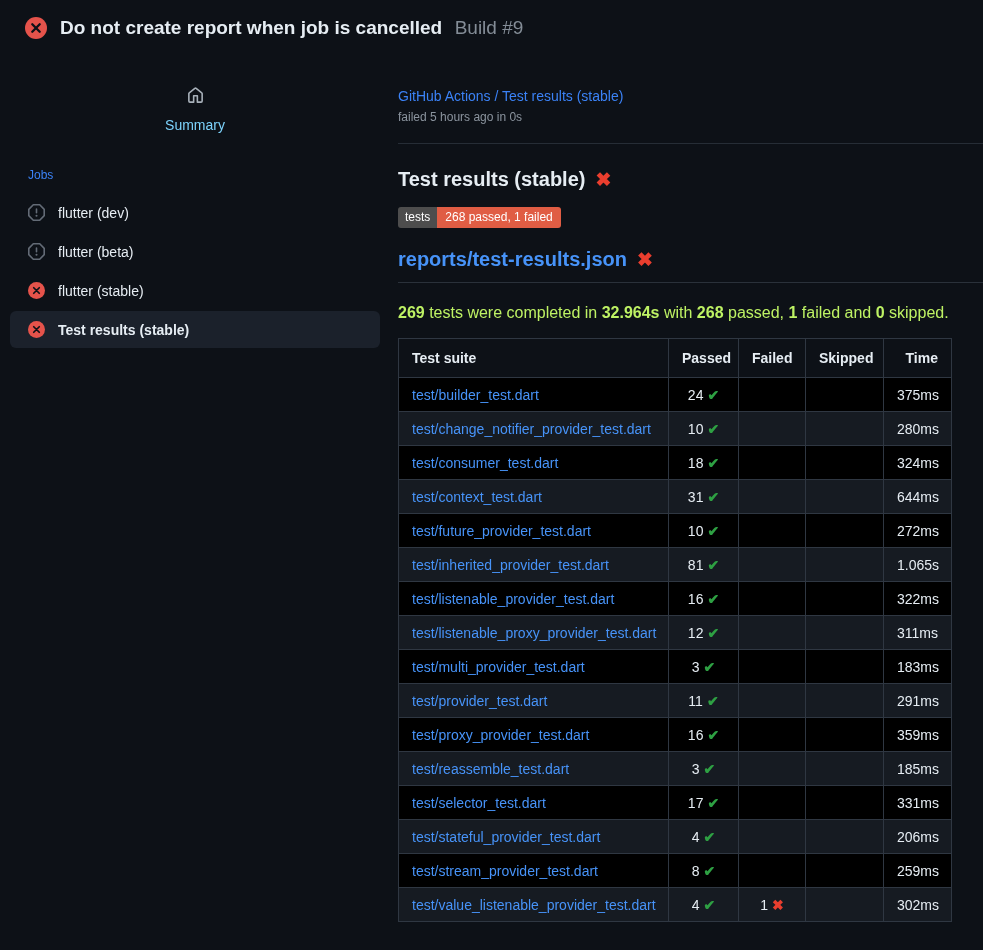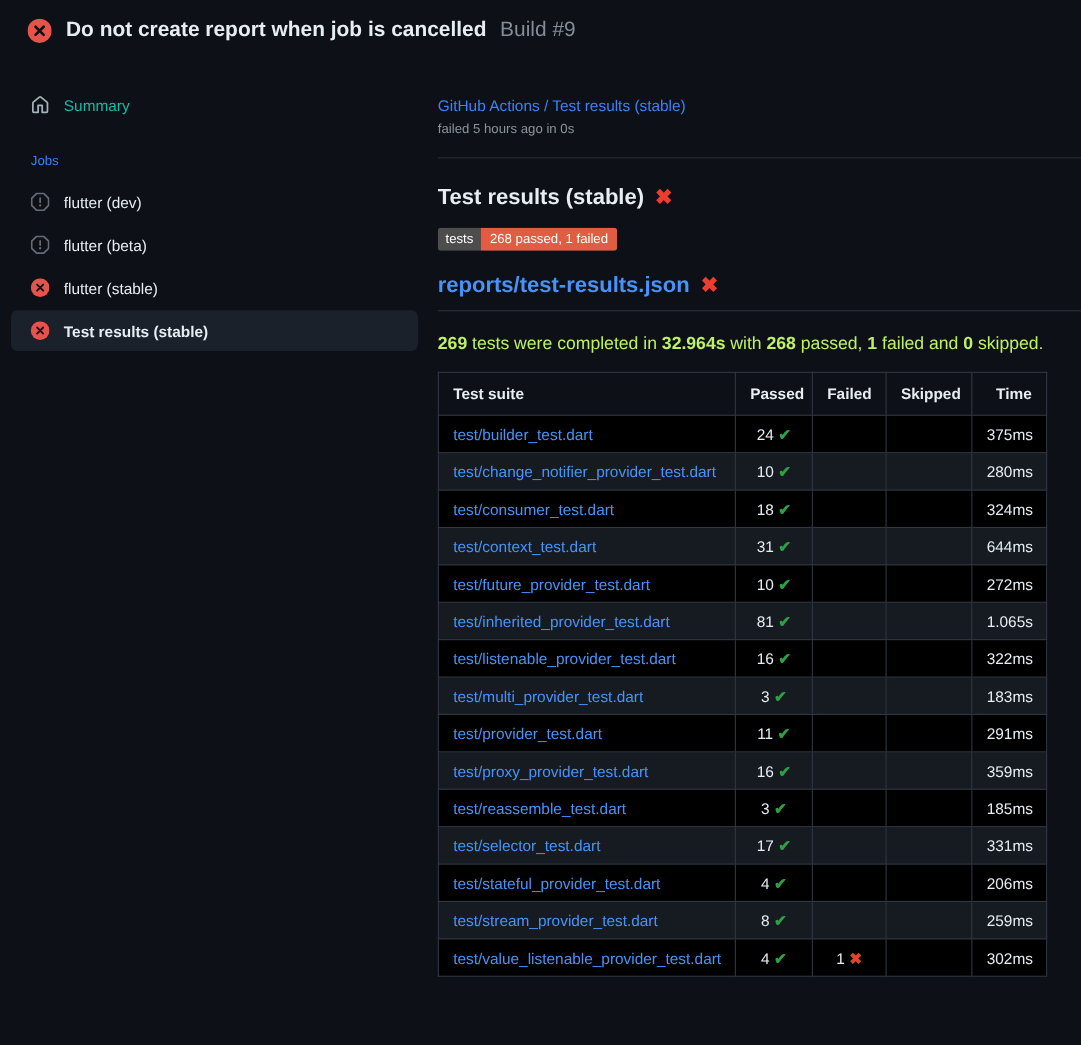--- a/index.html
+++ b/index.html
@@ -12,21 +12,21 @@
   .run-title { font-size:19px; font-weight:700; color:#e6edf3; }
   .run-build { font-size:19px; font-weight:400; color:#848d97; margin-left:8px; }
 
   
   .layout { display:flex; align-items:flex-start; }
   .sidebar { width:390px; flex:0 0 auto; padding-top:27px; }
   .main { flex:1; padding:37px 0 0 8px; }
 
   
   .side-item { display:flex; align-items:center; gap:13px; padding:9px 18px;
-    margin:0 10px; border-radius:6px; font-size:14px; color:#14b8a6; cursor:pointer; }
+    margin:0 10px; border-radius:6px; font-size:14px; color:#7dd3fc; cursor:pointer;flex-direction:column; }
   .side-item .ic { width:17px; height:17px; flex:0 0 auto; display:flex; align-items:center; }
   .jobs-label { color:#3b82f6; font-size:12px; padding:26px 28px 10px 28px; }
   .job-item { display:flex; align-items:center; gap:13px; padding:10px 18px; margin:2px 10px;
     border-radius:6px; font-size:14px; color:#e6edf3; cursor:pointer; }
   .job-item.selected { background:#1b212b; font-weight:700; }
   .job-item .ic { width:17px; height:17px; flex:0 0 auto; display:flex; align-items:center; }
 
   
   .breadcrumb { font-size:14px; font-weight:400; color:#3b82f6; }
   .meta { font-size:12px; color:#8b949e; margin-top:6px; }
@@ -222,20 +222,27 @@
             <td class="right">1.065s</td>
           </tr>
           <tr>
             <td><a class="suite-link">test/listenable_provider_test.dart</a></td>
             <td class="center"><span>16</span><span class="glyph-check">✔</span></td>
             <td class="center"></td>
             <td class="center"></td>
             <td class="right">322ms</td>
           </tr>
           <tr>
+            <td><a class="suite-link">test/listenable_proxy_provider_test.dart</a></td>
+            <td class="center"><span>12</span><span class="glyph-check">✔</span></td>
+            <td class="center"></td>
+            <td class="center"></td>
+            <td class="right">311ms</td>
+          </tr>
+          <tr>
             <td><a class="suite-link">test/multi_provider_test.dart</a></td>
             <td class="center"><span>3</span><span class="glyph-check">✔</span></td>
             <td class="center"></td>
             <td class="center"></td>
             <td class="right">183ms</td>
           </tr>
           <tr>
             <td><a class="suite-link">test/provider_test.dart</a></td>
             <td class="center"><span>11</span><span class="glyph-check">✔</span></td>
             <td class="center"></td>

